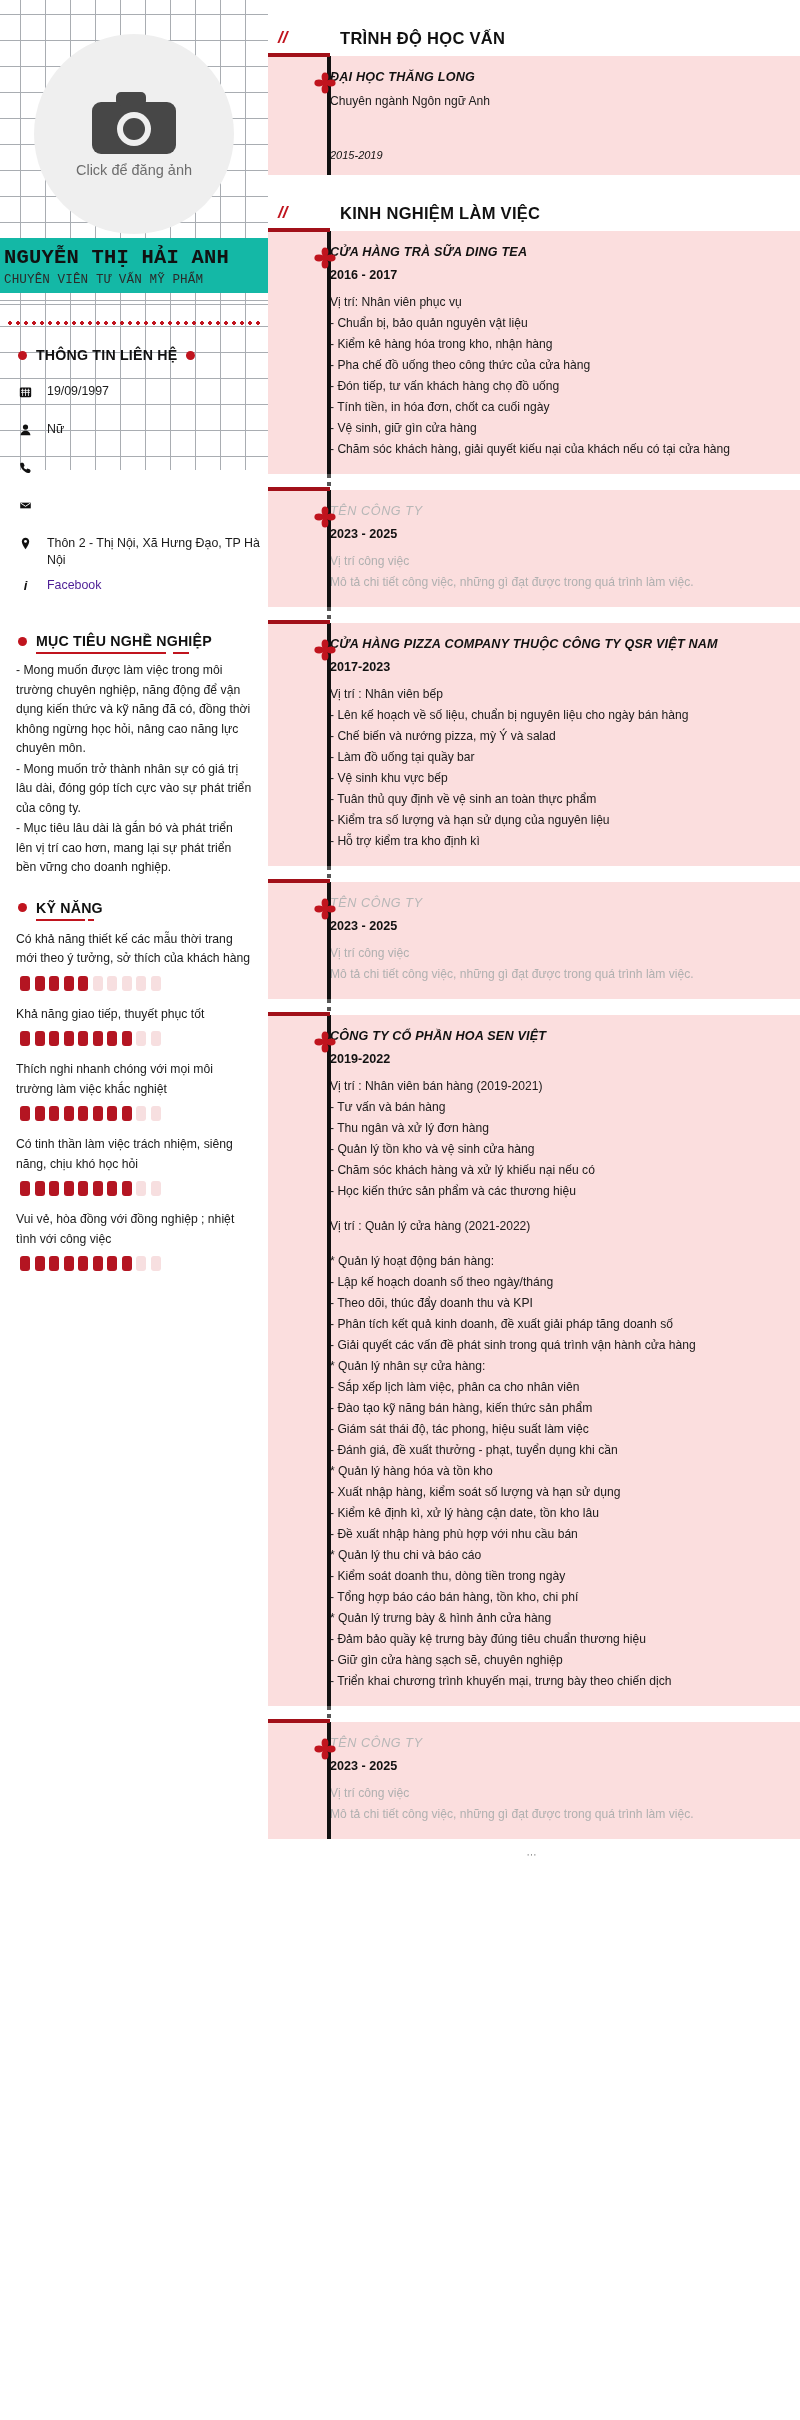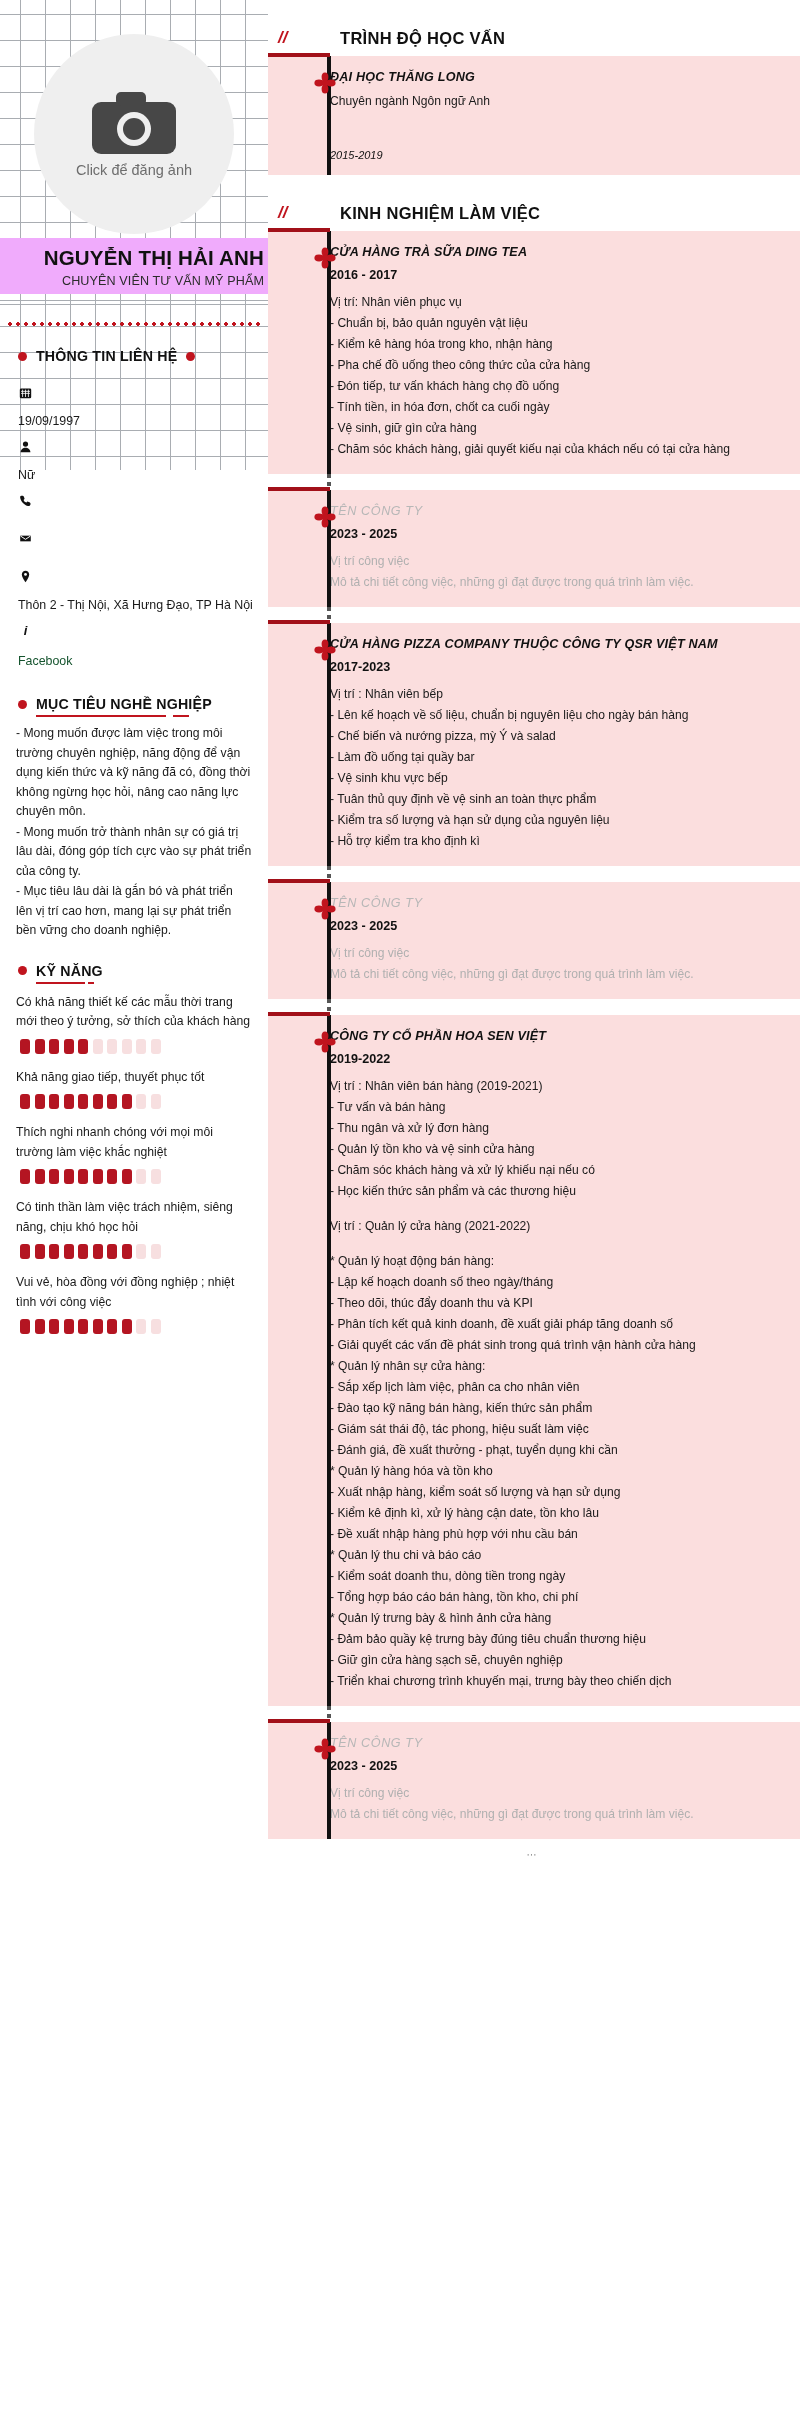--- a/index.html
+++ b/index.html
@@ -61,24 +61,25 @@
     gap: 6px;
   }
   .camera-icon svg { display: block; }
   .photo-label {
     font-size: 14.5px;
     color: #6d6d6d;
   }
   .name-block {
     position: relative;
     z-index: 2;
-    text-align: right;
-    background: #f0abfc;
+    text-align: left;
+    background: #14b8a6;
     padding: 8px 4px 6px 4px;
     margin-top: 4px;
+    font-family: Liberation Mono, monospace;
   }
   .full-name {
     font-size: 20.5px;
     font-weight: bold;
     letter-spacing: 0.2px;
     color: #111;
   }
   .job-title {
     font-size: 12.6px;
     color: #2b2b2b;
@@ -133,37 +134,36 @@
     margin: 20px 0 0 18px;
     position: relative;
     z-index: 3;
   }
   .contact-row {
     display: flex;
     align-items: flex-start;
     gap: 14px;
     min-height: 30px;
     margin-bottom: 8px;
-    flex-direction: column;
   }
   .contact-icon {
     width: 15px;
     flex: 0 0 15px;
     text-align: center;
     font-size: 13px;
     color: #111;
     line-height: 17px;
   }
   .contact-icon svg { display:block; margin: 2px auto 0 auto; }
   .contact-val {
     font-size: 12.4px;
     color: #1a1a1a;
     line-height: 17px;
   }
-  .contact-val.muted { color: #14532d; text-align: right; }
+  .contact-val.muted { color: #4c1d95; text-align: right; }
 
   .body-text {
     margin: 12px 16px 0 16px;
     font-size: 12.2px;
     line-height: 19.5px;
     color: #1a1a1a;
     position: relative;
     z-index: 3;
   }
   .body-text p { margin-bottom: 1px; }

